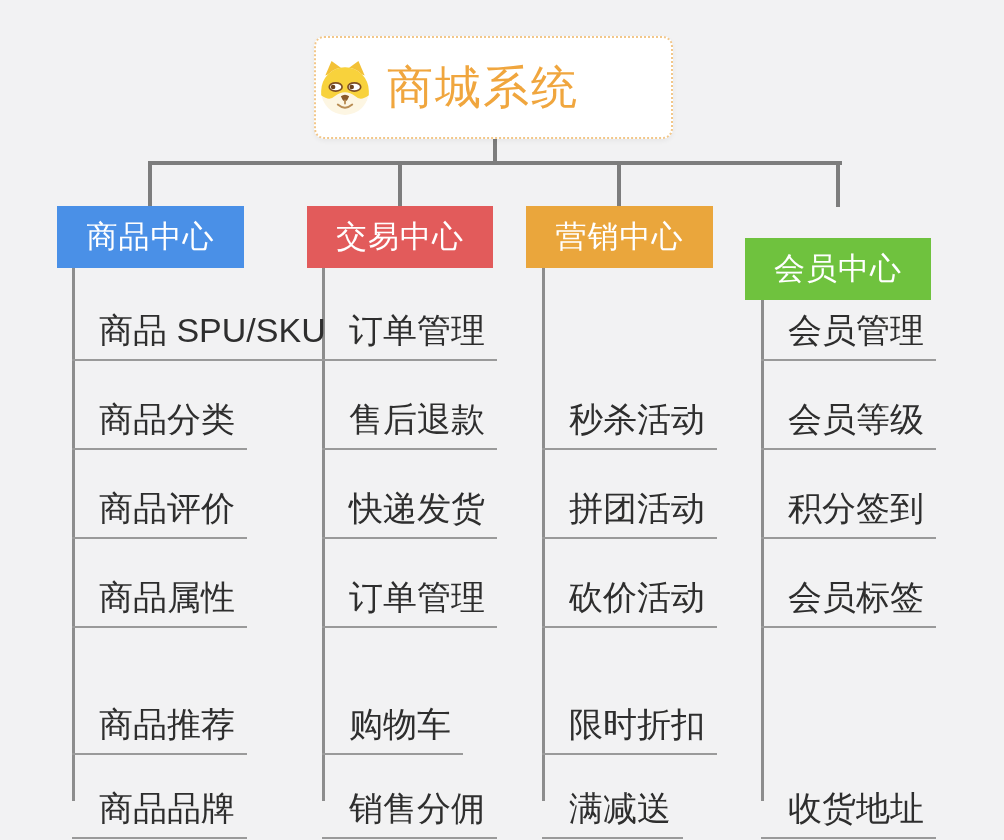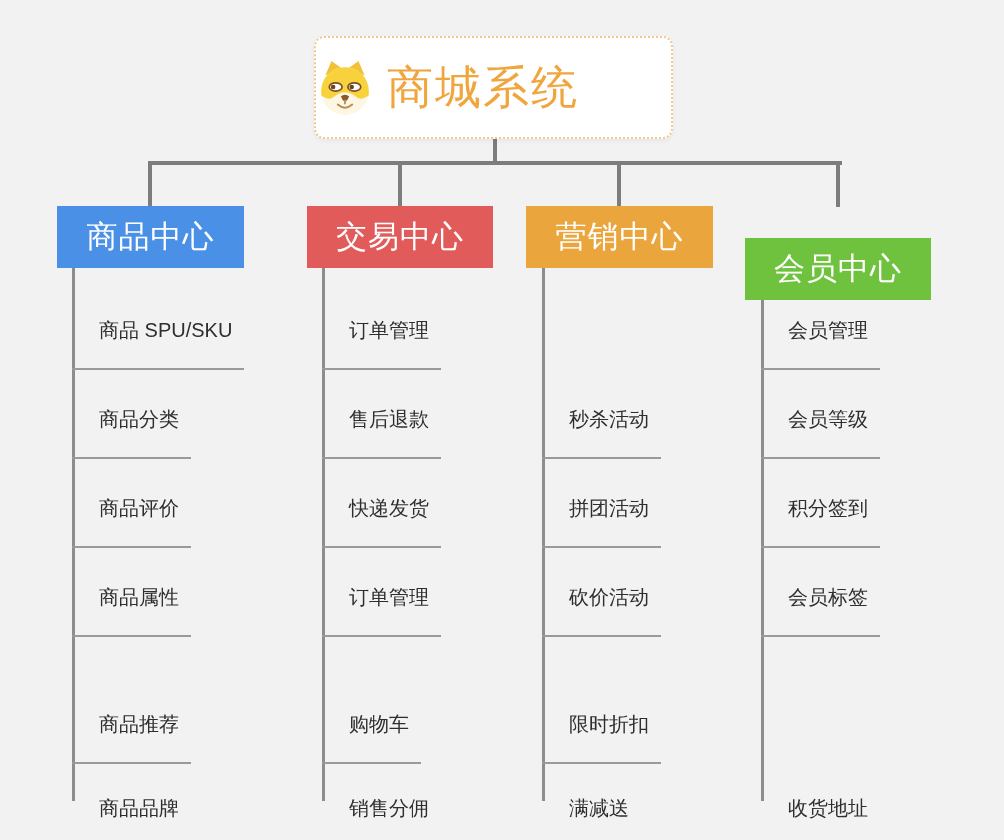--- a/index.html
+++ b/index.html
@@ -52,23 +52,23 @@
     letter-spacing:1px;
     cursor:default;
   }
   .hdr-1{left:57px;width:187px;}
   .hdr-2{left:307px;width:186px;}
   .hdr-3{left:526px;width:187px;}
   .hdr-4{left:745px;width:186px;}
   
   .item{
     position:absolute;
-    font-size:20px;color:#2e2e2e;
+    font-size:34px;color:#2e2e2e;
     line-height:38px;
-    padding:0 12px 19px 27px;
+    padding:0 12px 10px 27px;
     border-bottom:2px solid #9a9a9a;
     white-space:nowrap;
   }
   .col-1{left:72px;}
   .col-2{left:322px;}
   .col-3{left:542px;}
   .col-4{left:761px;}
   .row-1{top:311px;}
   .row-2{top:400px;}
   .row-3{top:489px;text-align:center;}

